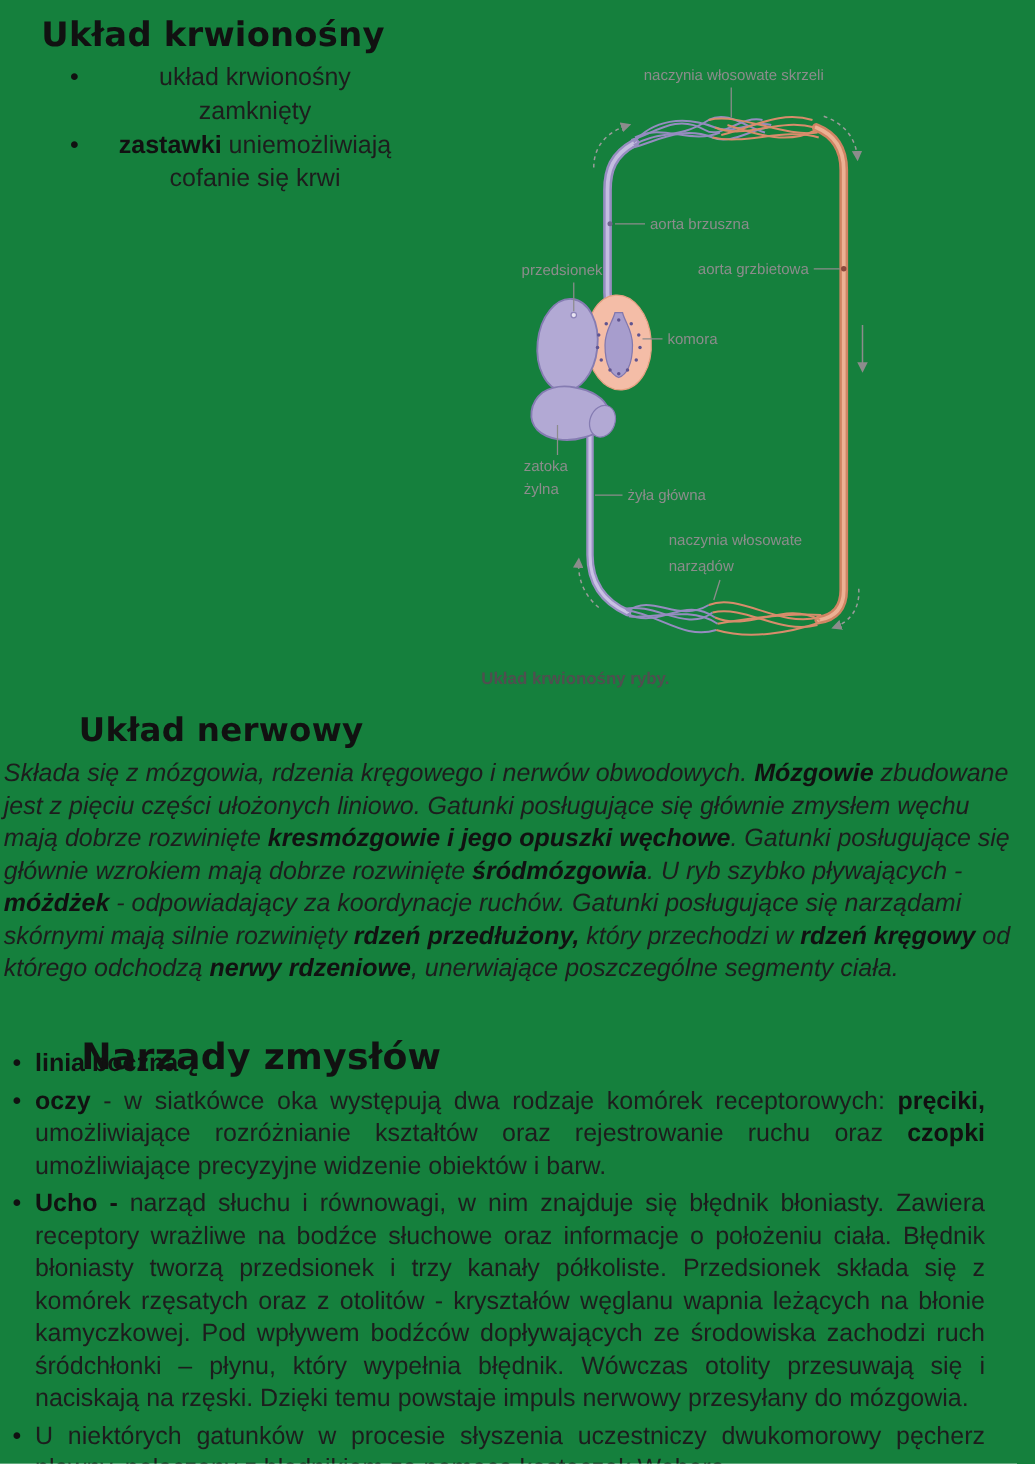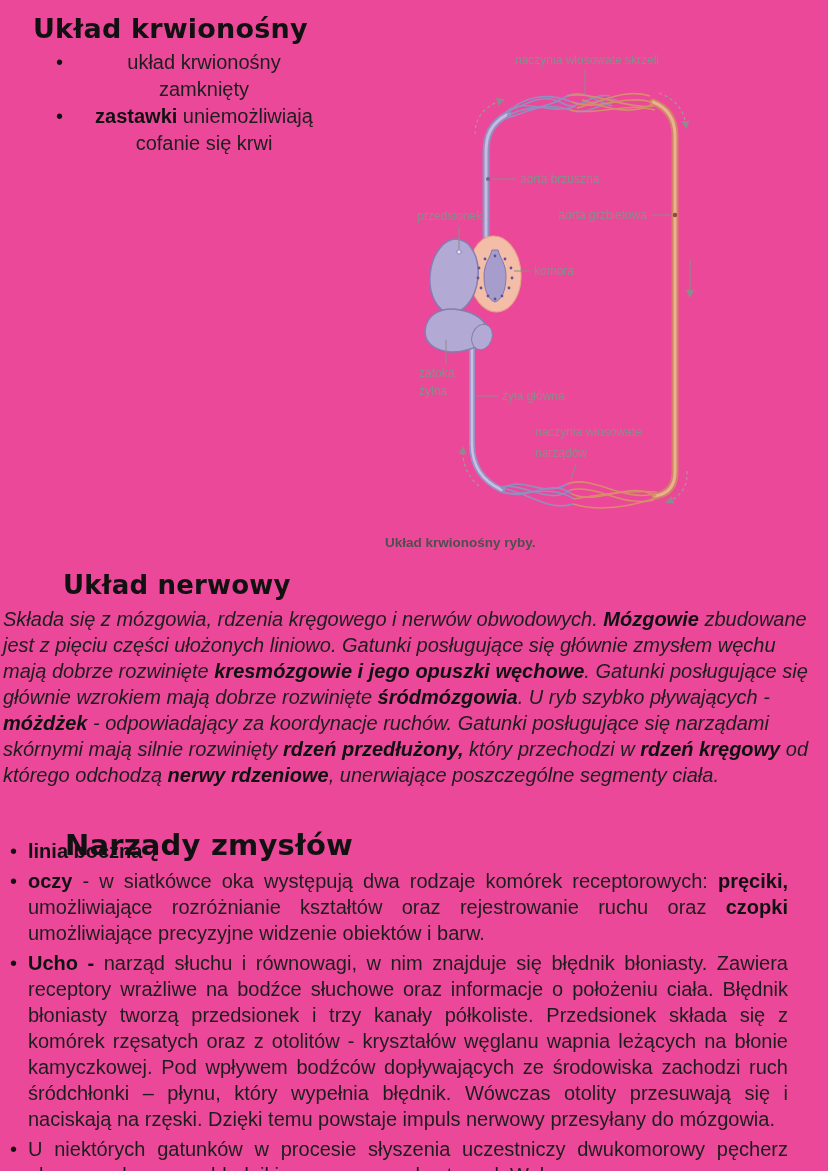--- a/index.html
+++ b/index.html
@@ -1,20 +1,20 @@
 <!DOCTYPE html>
 <html lang="pl"><head>
 <meta charset="utf-8">
 <style>
   html,body{margin:0;padding:0;}
   body{background:#ffffff;}
   .page{
     position:relative;
     width:828px;height:1171px;
-    background:#ec4899;
+    background:#15803d;
     overflow:hidden;
     font-family:"Liberation Sans",sans-serif;
     color:#1d1d1d;
   }
   h1,h2,h3{
     position:absolute;margin:0;
     font-family:"DejaVu Sans",sans-serif;
     font-weight:700;color:#111;
     letter-spacing:0.2px;
   }

